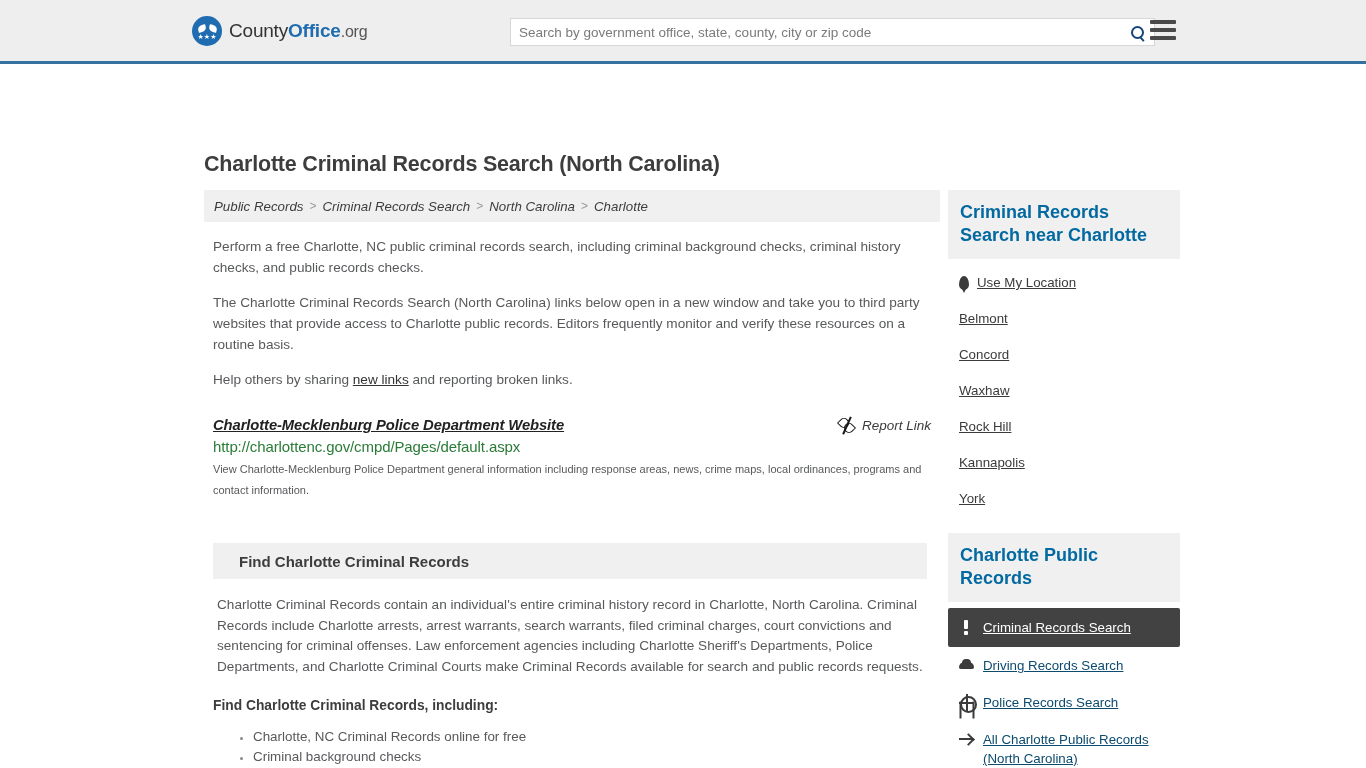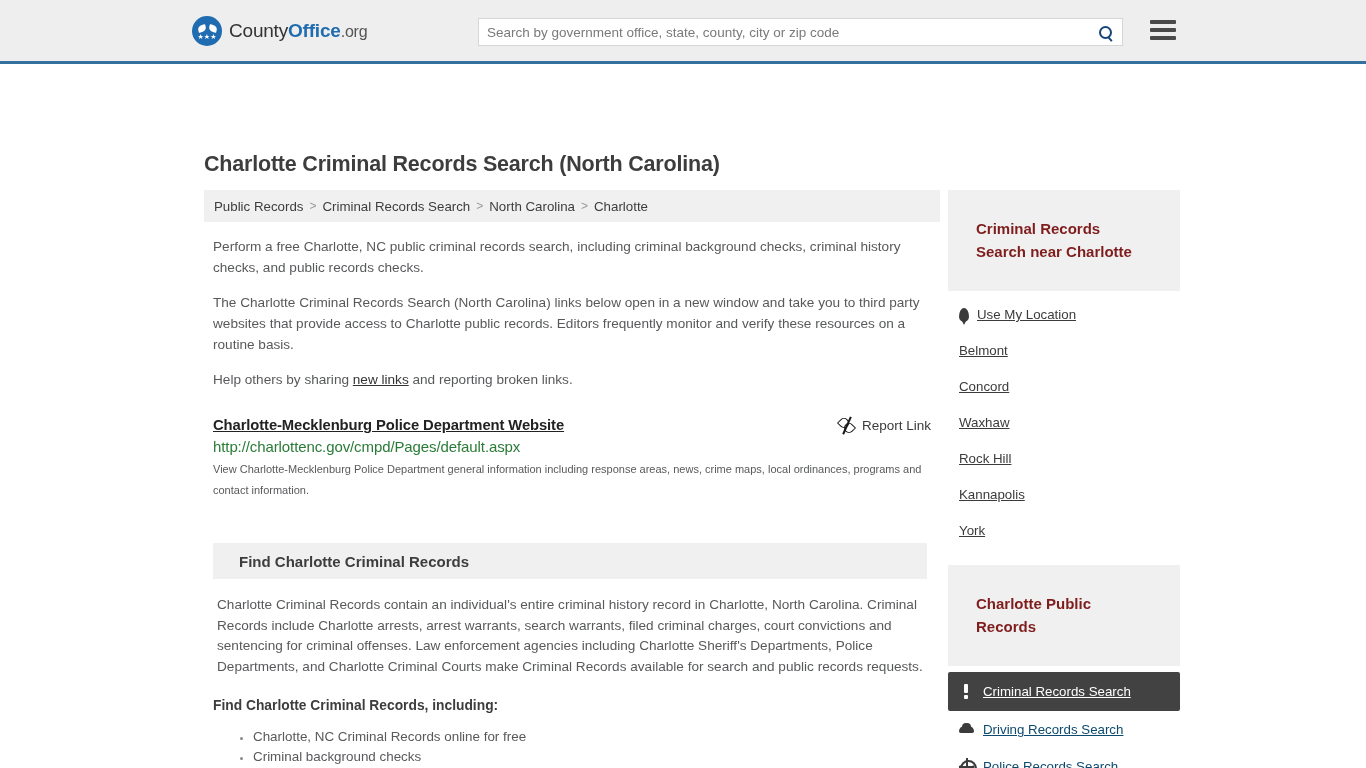--- a/index.html
+++ b/index.html
@@ -59,21 +59,21 @@
     letter-spacing: -0.2px;
     white-space: nowrap;
     text-align: right;
   }
   .brand-text .b-office { color: #1f6cb0; font-weight: bold; }
   .brand-text .b-county { color: #333333; }
   .brand-text .b-org { color: #555555; font-size: 16px; }
 
   .search-wrap {
     position: absolute;
-    left: 478px; top: 18px;
+    left: 510px; top: 18px;
     width: 645px; height: 28px;
     display: flex; align-items: center;
     background: #ffffff;
     border: 1px solid #d6d6d6;
   }
   .search-input {
     flex: 1 1 auto;
     border: none; outline: none;
     height: 100%;
     padding: 0 8px;
@@ -137,34 +137,34 @@
 
   
   .breadcrumb {
     background: #f0f0f0;
     height: 32px;
     display: flex; align-items: center;
     padding: 0 10px;
     font-size: 13.3px;
     color: #555;
   }
-  .breadcrumb a { color: #3d3d3d; text-decoration: none; }
+  .breadcrumb a { color: #3d3d3d; text-decoration: none; font-style: italic; }
   .breadcrumb .sep { color: #999; margin: 0 6px; font-size: 12px; }
 
   .para {
     font-size: 13.6px; line-height: 21px;
     color: #58595b;
     margin: 14px 0 0 9px;
     width: 714px;
   }
   .para a { color: #333; text-decoration: underline; }
 
   
   .result { margin: 27px 0 0 9px; position: relative; width: 718px; }
-  .result-head { display: flex; align-items: flex-start; justify-content: space-between; }
+  .result-head { display: flex; align-items: flex-start; justify-content: space-between; font-style: italic; }
   .result-title {
     font-size: 14.8px; font-weight: bold;
     color: #222; text-decoration: underline;
     letter-spacing: -0.1px;
   }
   .report-link {
     display: flex; align-items: center; gap: 8px;
     font-size: 13.5px; color: #3b3b3b;
     text-decoration: none; white-space: nowrap;
     margin-top: 1px;
@@ -222,21 +222,21 @@
     line-height: 20px; margin: 0;
   }
   .bullets li::marker { color: #888; font-size: 11px; }
 
   
   .panel-head {
     background: #f0f0f0;
     padding: 11px 12px 12px 12px;
   }
   .panel-head h3 {
-    margin: 16px; font-size: 15px; font-weight: bold; color: #7f1d1d;
+    margin: 0; font-size: 18px; font-weight: bold; color: #0369a1;
     line-height: 23px;
   }
   .panel-list { padding: 6px 0 0 0; }
   .panel-row {
     display: flex; align-items: flex-start; gap: 8px;
     padding: 9px 0 9px 11px;
   }
   .panel-row a {
     font-size: 13.3px; color: #3b3b3b;
     text-decoration: underline; line-height: 18px;

